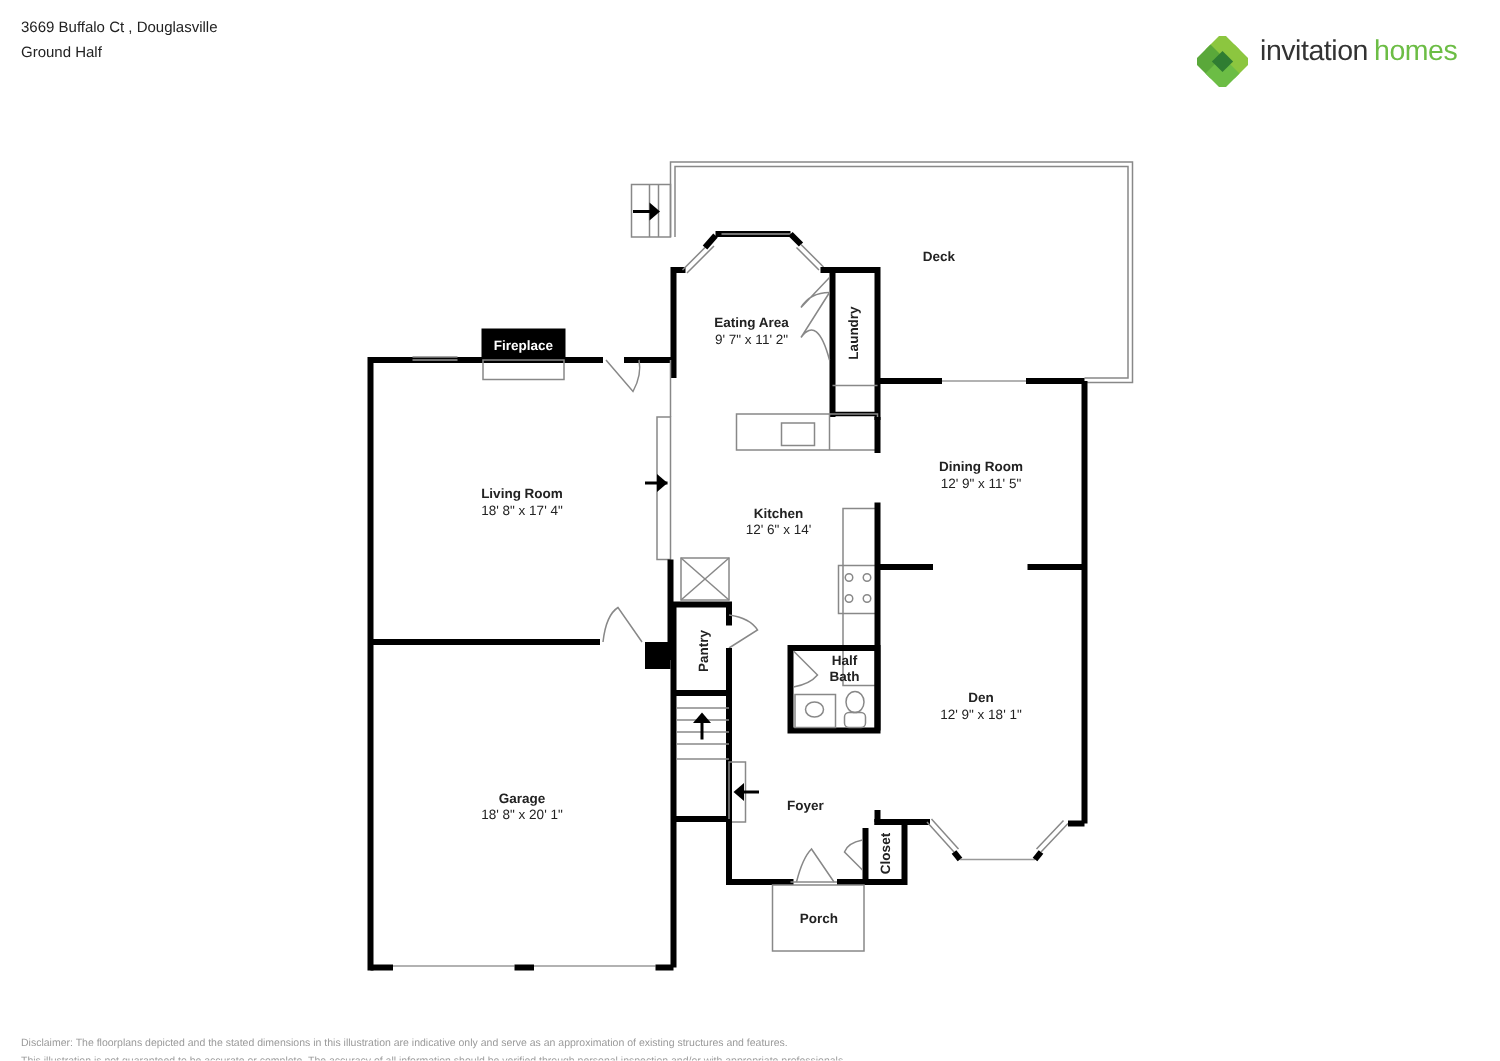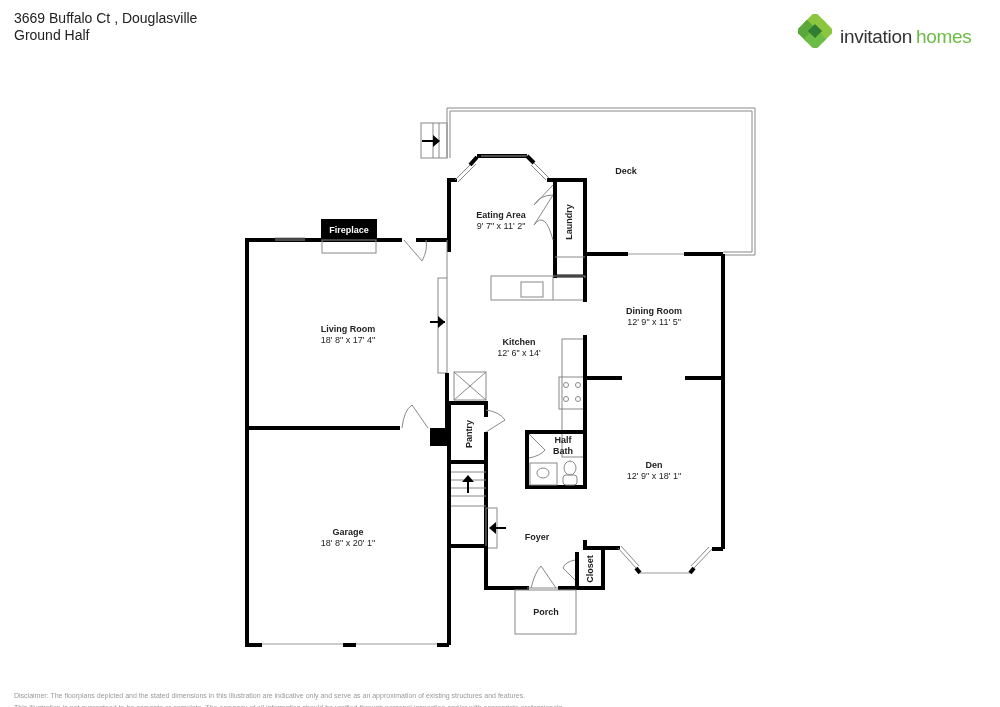--- a/index.html
+++ b/index.html
@@ -1,18 +1,18 @@
 <!DOCTYPE html>
 <html><head>
 <meta charset="utf-8">
 <style>
   html, body { margin: 0; padding: 0; background: #ffffff; }
   body { width: 1000px; height: 707px; position: relative; overflow: hidden; font-family: "Liberation Sans", sans-serif; color: #222; }
-  .header { position: absolute; left: 14px; top: 10px; font-size: 14px; line-height: 17px; color: #222; }
-  .logo { position: absolute; left: 798px; top: 8px; height: 40px; display: flex; align-items: flex-end; }
+  .header { position: absolute; left: 14px; top: 10px; font-size: 10px; line-height: 17px; color: #222; }
+  .logo { position: absolute; left: 798px; top: 24px; height: 40px; display: flex; align-items: flex-start; }
   .logo-word { font-family: "Liberation Sans", sans-serif; font-size: 19px; letter-spacing: -0.3px; margin-left: 8px; }
   .logo-word .w1 { color: #333333; }
   .logo-word .w2 { color: #6cbd45; margin-left: 4px; }
   .disclaimer { position: absolute; left: 14px; top: 690px; font-size: 7px; line-height: 12px; color: #9a9a9a; white-space: nowrap; }
   svg.plan { position: absolute; left: 0; top: 0; }
   .lbl { font-family: "Liberation Sans", sans-serif; font-size: 9px; font-weight: bold; fill: #222; text-anchor: middle; }
   .dim { font-family: "Liberation Sans", sans-serif; font-size: 9px; fill: #222; text-anchor: middle; }
   .wall { stroke: #000; stroke-width: 4; fill: none; stroke-linecap: square; }
   .thin { stroke: #888; stroke-width: 1; fill: none; }
   .win { stroke: #999; stroke-width: 1; fill: #fff; }

